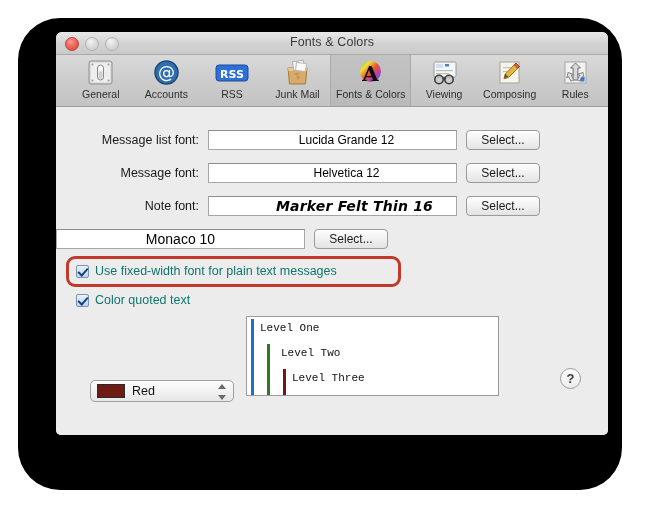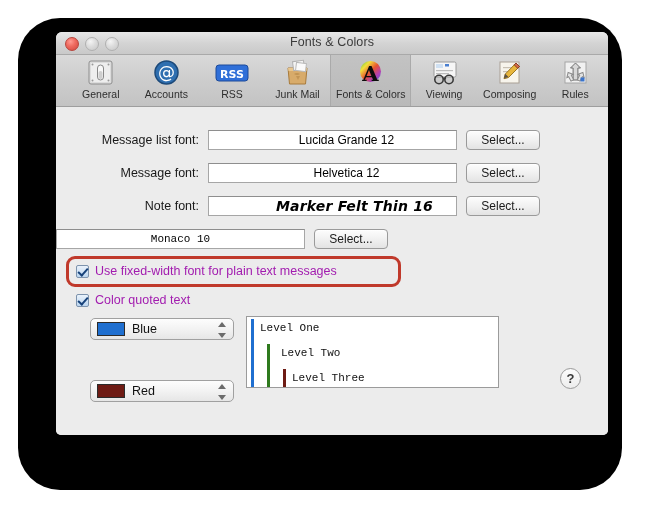--- a/index.html
+++ b/index.html
@@ -129,21 +129,21 @@
     border-top-color: #8e8e8e;
     box-sizing: border-box;
     display: flex;
     align-items: center;
     justify-content: center;
     font-size: 12px;
     color: #000;
   }
   .field.sans     { font-family: "Liberation Sans", sans-serif; font-size: 12px; padding-left: 28px; }
   .field.marker   { font-family: "DejaVu Sans", sans-serif; font-size: 14px; font-weight: bold; font-style: italic; letter-spacing: .2px; padding-left: 44px; }
-  .field.mono     { font-family: Liberation Mono, monospace; font-size: 11px; }
+  .field.mono     { font-family: Liberation Sans, sans-serif; font-size: 14px; }
 
   .selectbtn {
     margin-left: 9px;
     width: 74px;
     height: 20px;
     border: 1px solid #9a9a9a;
     border-radius: 4px;
     background: linear-gradient(to bottom, #fdfdfd 0%, #f1f1f1 50%, #e3e3e3 100%);
     font-size: 12px;
     color: #1a1a1a;
@@ -177,21 +177,21 @@
     top: 0px;
     width: 4px;
     height: 8px;
     border: solid #17427a;
     border-width: 0 2px 2px 0;
     transform: rotate(42deg);
   }
   .cblabel {
     margin-left: 6px;
     font-size: 12.5px;
-    color: #a21caf;
+    color: #0f766e;
     white-space: nowrap;
   }
 
   
   #annotation {
     position: absolute;
     border: 3px solid #c0392b;
     border-radius: 9px;
     box-sizing: border-box;
     pointer-events: none;
@@ -435,40 +435,32 @@
     <div class="checkrow" style="left:20px; top:157px">
       <div class="cb"></div>
       <div class="cblabel">Use fixed-width font for plain text messages</div>
     </div>
 
     <div class="checkrow" style="left:20px; top:186px">
       <div class="cb"></div>
       <div class="cblabel">Color quoted text</div>
     </div>
 
-    <div class="popup" style="left:34px; top:211px">
-      <div class="swatch" id="sw0" style="background: rgb(31, 111, 208);"></div>
-      <div class="popuplabel">Blue</div>
-      <div class="steppers">
-        <div class="arw up"></div>
-          <div class="arw down"></div>
-      </div>
-    </div>
 
 
     <div class="popup" style="left:34px; top:273px">
       <div class="swatch" id="sw2" style="background: rgb(110, 27, 20);"></div>
       <div class="popuplabel">Red</div>
       <div class="steppers">
         <div class="arw up"></div>
           <div class="arw down"></div>
       </div>
     </div>
 
-    <div id="preview" style="left:190px; top:209px; width:253px; height:72px;">
+    <div id="preview" style="left:190px; top:209px; width:253px; height:80px;">
       <div class="qbar" id="bar0" style="left: 4px; top: 2px; height: 76px; background: rgb(31, 111, 208);"></div>
       <div class="qbar" id="bar1" style="left: 20px; top: 27px; height: 51px; background: rgb(47, 122, 30);"></div>
       <div class="qbar" id="bar2" style="left: 36px; top: 52px; height: 26px; background: rgb(110, 27, 20);"></div>
 
       <div class="qline" style="left:13px; top:5px">Level One</div>
       <div class="qline" style="left:34px; top:30px">Level Two</div>
       <div class="qline" style="left:45px; top:55px">Level Three</div>
     </div>
 
     <div id="helpbtn" style="left:504px; top:261px">?</div>

